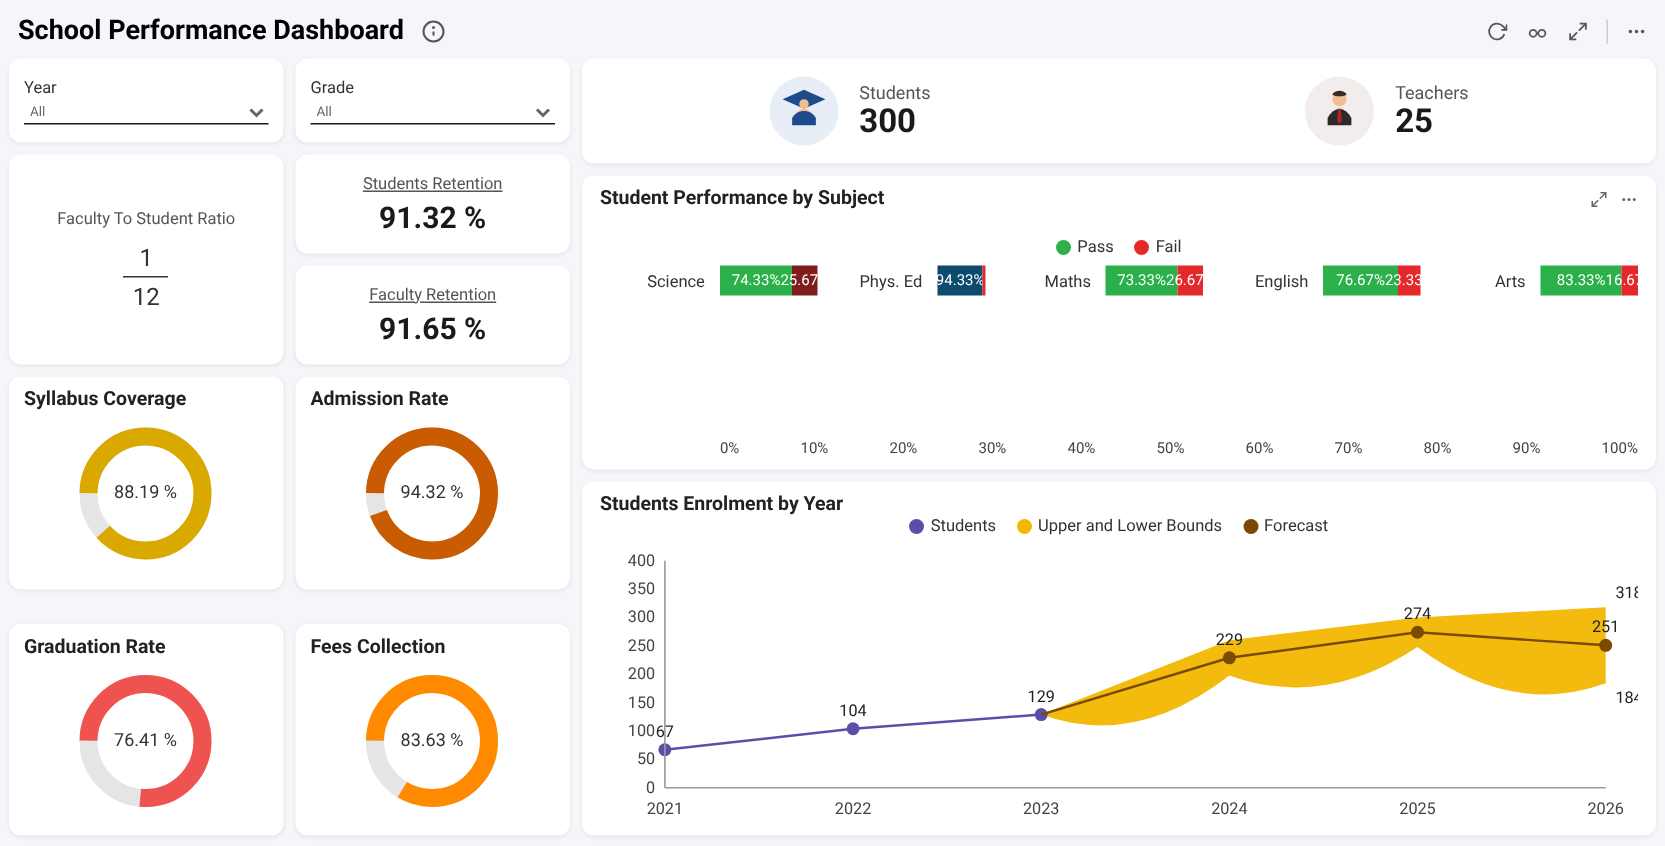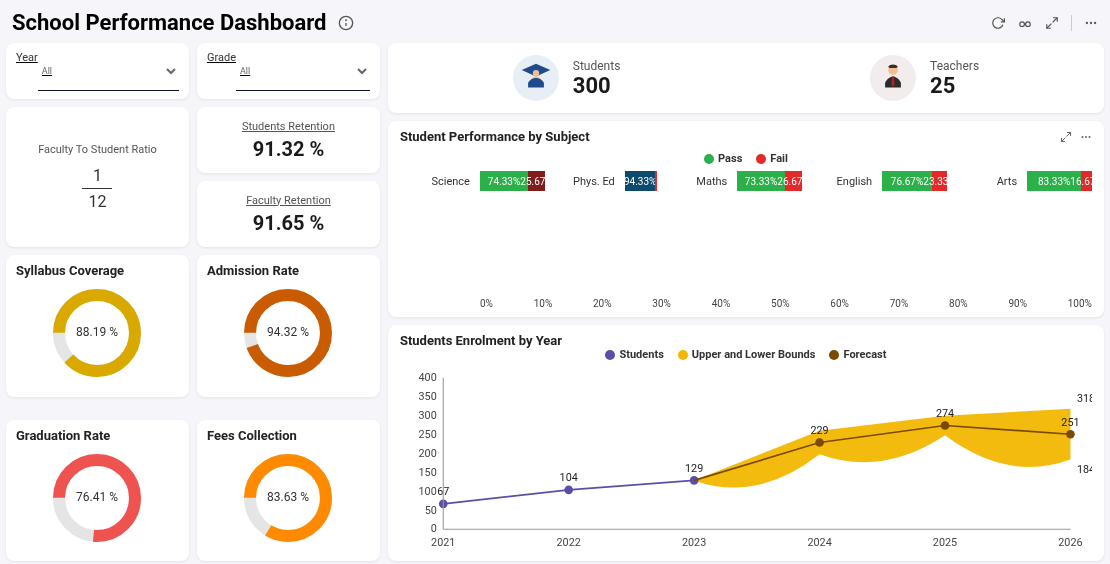--- a/index.html
+++ b/index.html
@@ -1,27 +1,27 @@
 <!DOCTYPE html>
 <html><head>
 <meta charset="utf-8">
 <style>
 * { box-sizing: border-box; margin: 0; padding: 0; font-family: -apple-system, BlinkMacSystemFont, "Segoe UI", Roboto, Arial, sans-serif; }
 body { background: #f5f5fa; width: 1110px; height: 564px; overflow: hidden; }
 .dashboard { width: 100%; height: 100%; padding: 6px; }
 .header { display: flex; align-items: center; justify-content: space-between; padding: 4px 6px 8px; }
-.header-title { display: flex; align-items: center; gap: 12px; font-size: 22px; font-weight: 700; }
+.header-title { display: flex; align-items: center; gap: 12px; font-size: 18px; font-weight: 700; }
 .header-actions { display: flex; align-items: center; gap: 12px; color: #444; }
 .header-actions .divider { width: 1px; height: 16px; background: #ccc; }
 .body { display: flex; gap: 8px; height: calc(100% - 34px); }
 .left { width: 396px; display: flex; flex-direction: column; gap: 8px; }
 .right { flex: 1; display: flex; flex-direction: column; gap: 8px; }
 .card { background: #fff; border-radius: 8px; box-shadow: 0 1px 3px rgba(0,0,0,0.08); }
 .filters { display: flex; gap: 8px; height: 56px; }
-.filter { flex: 1; padding: 8px 10px; display: flex; justify-content: flex-start; text-decoration: underline; }
+.filter { flex: 1; padding: 8px 10px; display: flex; flex-direction: column; justify-content: center; }
 .filter-label { font-size: 11px; color: #333; margin-bottom: 3px; }
 .filter-select { width: 100%; font-size: 9px; color: #666; border: none; border-bottom: 1px solid #0f172a; background: transparent; padding: 1px 0; }
 .row2 { display: flex; gap: 8px; height: 140px; }
 .ratio-card { flex: 1; display: flex; flex-direction: column; align-items: center; justify-content: center; gap: 10px; }
 .ratio-label { font-size: 11px; color: #555; }
 .ratio-val { text-align: center; }
 .ratio-num { font-size: 16px; color: #333; }
 .ratio-line { width: 30px; height: 1px; background: #333; margin: 3px auto; }
 .ratio-denom { font-size: 16px; color: #333; }
 .stack { flex: 1; display: flex; flex-direction: column; gap: 8px; }
@@ -36,25 +36,25 @@
 .donut-svg { width: 100px; height: 100px; }
 .donut-center { font-size: 12px; fill: #333; text-anchor: middle; dominant-baseline: middle; }
 .top-cards { height: 70px; display: flex; align-items: center; justify-content: space-around; }
 .top-item { display: flex; align-items: center; gap: 14px; }
 .avatar { width: 46px; height: 46px; border-radius: 50%; display: flex; align-items: center; justify-content: center; }
 .avatar-bg1 { background: #e8eef6; }
 .avatar-bg2 { background: #f2ecec; }
 .top-label { font-size: 12px; color: #555; }
 .top-value { font-size: 22px; font-weight: 700; color: #1a1a1a; }
 .panel { flex: 1; padding: 8px 12px; display: flex; flex-direction: column; position: relative; }
-.panel-header { display: flex; align-items: center; justify-content: space-between; margin-bottom: 8px; }
+.panel-header { display: flex; align-items: center; justify-content: space-between; margin-bottom: 18px; }
 .panel-title { font-size: 13px; font-weight: 700; color: #222; }
 .panel-actions { display: flex; gap: 8px; color: #666; }
 .legend { display: flex; justify-content: center; gap: 14px; font-size: 11px; color: #333; margin-bottom: 4px; }
-.legend-item { display: flex; align-items: center; gap: 4px; font-weight: bold; }
+.legend-item { display: flex; align-items: center; gap: 4px; }
 .dot { width: 10px; height: 10px; border-radius: 50%; }
 .bars { flex: 1; display: flex; flex-direction: row; }
 .bar-row { display: flex; align-items: center; height: 24px; margin-bottom: 6px; }
 .bar-cat { width: 80px; text-align: right; font-size: 11px; color: #333; padding-right: 10px; }
 .bar-track { flex: 1; height: 20px; display: flex; position: relative; }
 .bar-seg { height: 100%; display: flex; align-items: center; justify-content: center; font-size: 10px; color: #fff; }
 .xaxis { display: flex; margin-left: 80px; justify-content: space-between; font-size: 10px; color: #444; }
 .enroll { flex: 1.05; padding: 8px 12px; display: flex; flex-direction: column; }
 .enroll-chart { flex: 1; position: relative; }
 .icon-btn { cursor: pointer; }

